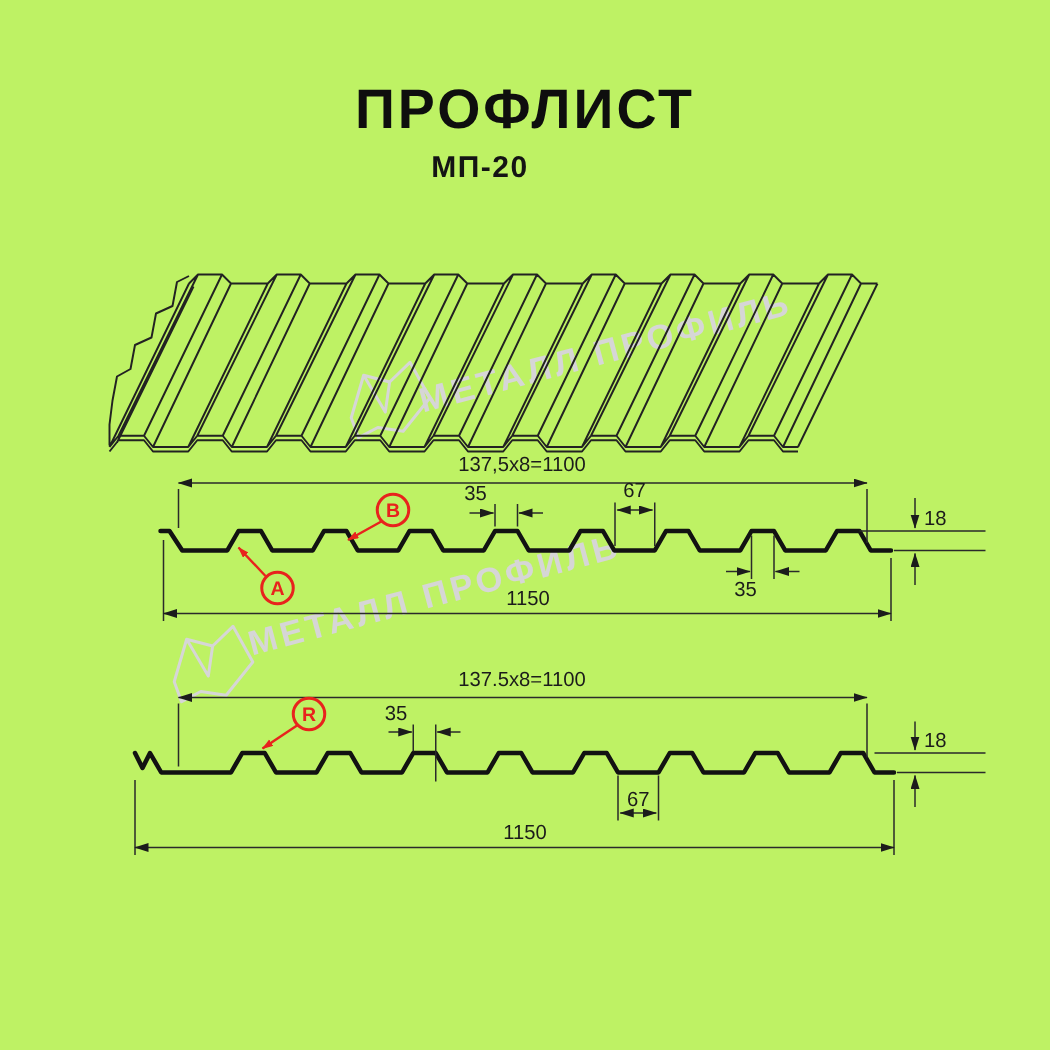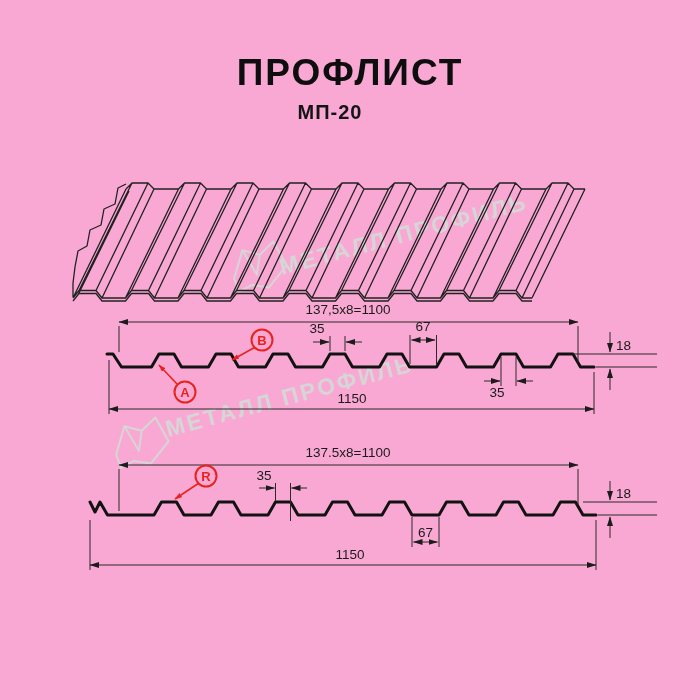--- a/index.html
+++ b/index.html
@@ -1,20 +1,20 @@
 <!DOCTYPE html>
 <html><head>
 <meta charset="utf-8">
 <style>
   html,body{margin:0;padding:0;background:#ffffff;}
-  .page{position:relative;width:700px;height:700px;background:#f9a8d4;overflow:hidden;
+  .page{position:relative;width:700px;height:700px;background:#bef264;overflow:hidden;
         font-family:"Liberation Sans",sans-serif;}
   .title{position:absolute;left:0;top:52px;width:700px;text-align:center;
          font-size:37px;font-weight:bold;letter-spacing:2px;color:#0e0e0e;}
-  .subtitle{position:absolute;left:10px;top:101px;width:640px;text-align:center;
+  .subtitle{position:absolute;left:0;top:101px;width:640px;text-align:center;
          font-size:20px;font-weight:bold;letter-spacing:1px;color:#141414;}
   .footer{position:absolute;left:0;top:620px;width:700px;text-align:center;
          font-size:16px;font-weight:bold;letter-spacing:1px;color:#333;}
   svg.drawing{position:absolute;left:0;top:0;}
   .dim{stroke:#2a2a2a;stroke-width:1;fill:none;}
   .prof{stroke:#121212;stroke-width:3;fill:none;stroke-linejoin:round;stroke-linecap:round;}
   .sheet{stroke:#222;stroke-width:1.3;fill:none;stroke-linejoin:round;}
   .dt{font-family:"Liberation Sans",sans-serif;font-size:13.5px;fill:#1b1b1b;}
   .mid{text-anchor:middle;}
   .redl{stroke:#E8231D;stroke-width:1.6;fill:none;}

